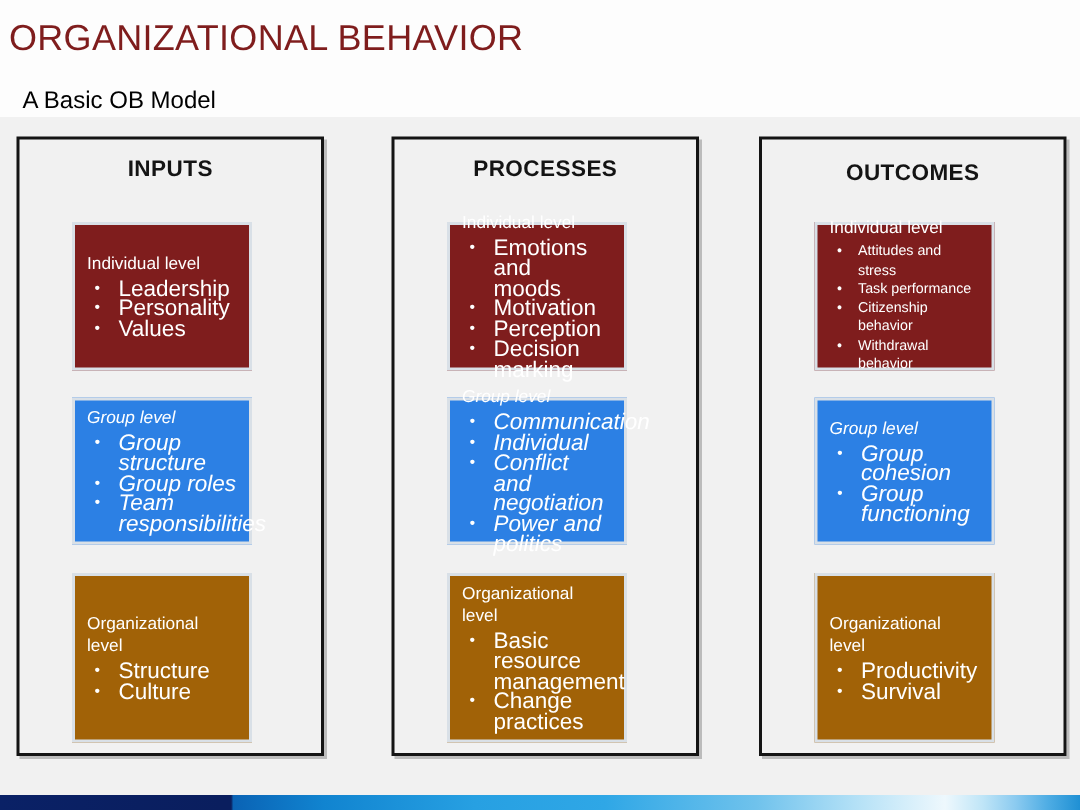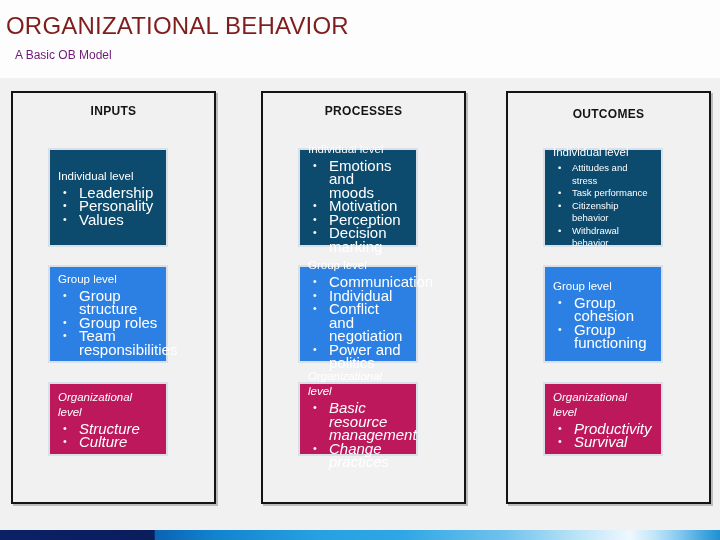--- a/index.html
+++ b/index.html
@@ -5,42 +5,42 @@
   html,body{margin:0;padding:0;}
   body{font-family:"Liberation Sans","DejaVu Sans",sans-serif;}
   .slide{
     position:relative;width:720px;height:540px;background:#f1f1f1;overflow:hidden;
   }
   .top-band{position:absolute;left:0;top:0;width:720px;height:78px;background:#fdfdfd;}
   .title{
     position:absolute;left:6px;top:12px;font-size:24px;font-weight:400;color:#7f1d1d;
     letter-spacing:0.2px;
   }
-  .subtitle{position:absolute;left:15px;top:48px;font-size:12px;color:#701a75;}
+  .subtitle{position:absolute;left:15px;top:59px;font-size:16px;color:#000000;}
   .column{
     position:absolute;top:91px;width:205px;height:413px;background:#f1f1f1;
     border:2px solid #141414;box-sizing:border-box;box-shadow:2px 2px 0 #bcbcbc;
   }
   .col-1{left:11px;}
   .col-2{left:261px;}
   .col-3{left:506px;}
   .col-header{
-    text-align:center;margin-top:11px;font-size:12px;font-weight:700;color:#141414;
+    text-align:center;margin-top:11px;font-size:15px;font-weight:700;color:#141414;
     letter-spacing:0.3px;
   }
   .col-3 .col-header{margin-top:14px;}
   .obox{
     position:absolute;left:35px;width:120px;box-sizing:border-box;
     border:2px solid #d9e0e7;color:#ffffff;
     display:flex;flex-direction:column;justify-content:center;
     padding:6px 8px;
   }
-  .box-1{top:55px;height:99px;background:#0c4a6e;}
-  .box-2{top:172px;height:98px;background:#2c80e4;}
-  .box-3{top:289px;height:74px;background:#be185d;font-style:italic;}
+  .box-1{top:55px;height:99px;background:#7f1d1d;}
+  .box-2{top:172px;height:98px;background:#2c80e4;font-style:italic;}
+  .box-3{top:289px;height:113px;background:#a16207;}
   .level-title{font-size:11.5px;line-height:15px;margin-bottom:2px;}
   ul.blist{list-style:none;margin:0;padding:0;}
   ul.blist li{
     position:relative;padding-left:21px;font-size:15px;line-height:13.5px;
   }
   ul.blist li::before{
     content:"\2022";position:absolute;left:5px;top:0;font-size:10.5px;color:#ffffff;
   }
   ul.blist.small li{font-size:9.5px;line-height:12.5px;padding-left:19px;}
   ul.blist.small li::before{font-size:9.5px;}

